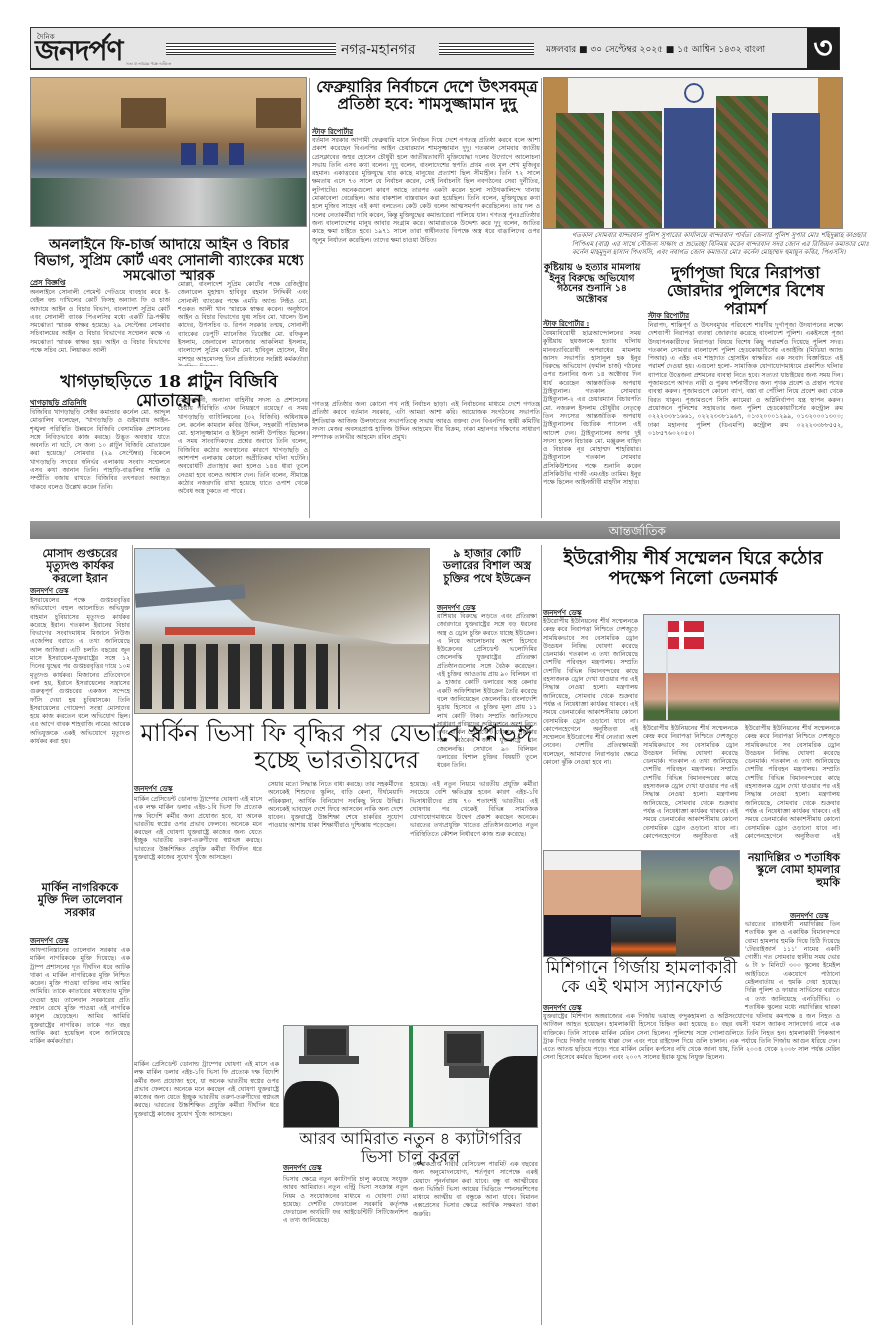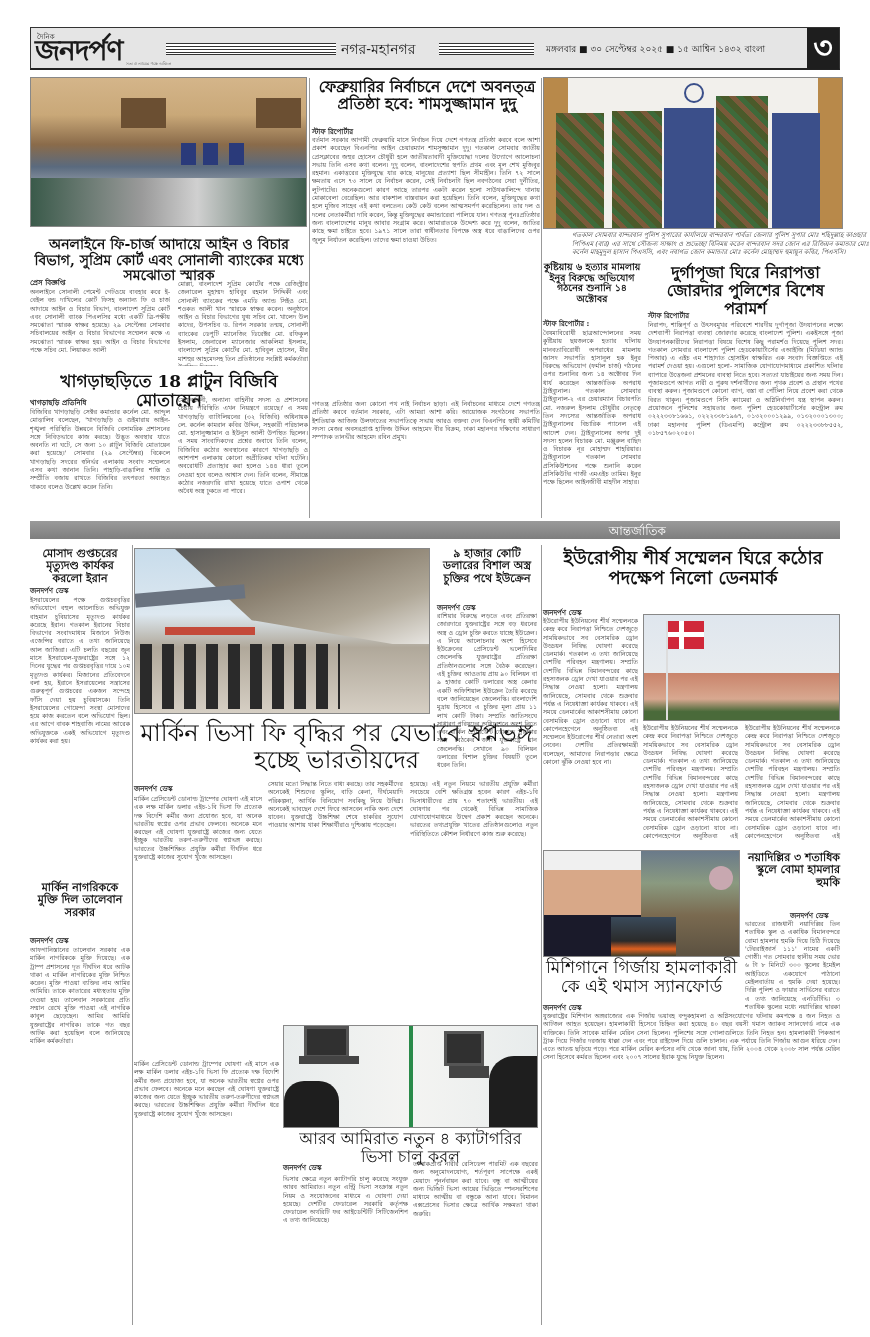--- a/index.html
+++ b/index.html
@@ -8,21 +8,21 @@
   .masthead { left: 30px; top: 27px; width: 810px; height: 43px; border: 1px solid #333; border-bottom: 2px solid #222; background: #e5e5e5; }
   .mh-small { left: 6px; top: 3px; font-size: 7px; font-family: "DejaVu Serif", serif; }
   .mh-logo { left: 4px; top: 8px; font-size: 28px; font-weight: 700; letter-spacing: -1px; font-family: "DejaVu Serif", serif; line-height: 30px; }
   .mh-tag { left: 95px; top: 33px; font-size: 4px; color: #444; }
   .mh-lines { height: 12px; border-top: 1px solid #333; border-bottom: 1px solid #333; background: repeating-linear-gradient(#fff 0 2px, #333 2px 3px); }
   .mh-section { left: 310px; top: 10px; font-size: 14px; font-family: "DejaVu Serif", serif; }
   .mh-date { left: 112px; top: 14px; font-size: 9px; font-family: "DejaVu Serif", serif; }
   .mh-page { right: 0; top: 0; width: 32px; height: 41px; background: #1e1e1e; color: #fff; font-size: 30px; text-align: center; line-height: 40px; font-weight: bold; }
   .photo { border: 1px solid #888; overflow: hidden; }
   .headline { font-family: "DejaVu Serif", serif; font-weight: bold; text-align: center; line-height: 1.12; color: #111; }
-  .byline { font-size: 7px; font-weight: bold; }
+  .byline { font-size: 7px; font-weight: bold; text-decoration: underline; }
   .body { font-size: 6.2px; line-height: 8.3px; text-align: justify; color: #333; font-family: "DejaVu Serif", serif; overflow: hidden; }
   .caption { font-size: 6.5px; line-height: 8.5px; font-style: italic; color: #333; }
   .divider-v { width: 1px; background: #999; }
   .section-band { left: 30px; top: 521px; width: 810px; height: 18px; background: linear-gradient(#9a9a9a, #7e7e7e); }
   .section-band span { position: absolute; right: 174px; top: 1px; color: #fff; font-size: 12px; font-family: "DejaVu Serif", serif; }
 </style>
 </head>
 <body>
 
 <div class="abs masthead">
@@ -38,21 +38,21 @@
 
 <div class="abs photo" style="left:30px; top:77px; width:277px; height:150px; background: linear-gradient(180deg,#d4b58a 0%,#c9a878 25%,#8a6b4a 45%,#5a6a7e 60%,#9aa3ad 75%,#d8d2c6 100%);">
   <div class="abs" style="left:90px; top:20px; width:45px; height:30px; background:#6b4f32;"></div>
   <div class="abs" style="left:225px; top:20px; width:45px; height:30px; background:#6b4f32;"></div>
   <div class="abs" style="left:150px; top:65px; width:15px; height:22px; background:#2a3a7a;"></div>
   <div class="abs" style="left:172px; top:65px; width:15px; height:22px; background:#2a3a7a;"></div>
   <div class="abs" style="left:198px; top:65px; width:15px; height:22px; background:#2a3a7a;"></div>
   <div class="abs" style="left:0; top:100px; width:277px; height:50px; background:linear-gradient(90deg,#3a5a4a,#9a9a9a 40%,#d0d0d0 60%,#3a5a4a);"></div>
 </div>
 
-<div class="abs headline" style="left:311px; top:78px; width:232px; font-size:15.5px;">ফেব্রুয়ারির নির্বাচনে দেশে অবনত্ত্র প্রতিষ্ঠা হবে: শামসুজ্জামান দুদু</div>
+<div class="abs headline" style="left:311px; top:78px; width:232px; font-size:15.5px;">ফেব্রুয়ারির নির্বাচনে দেশে উৎসবম্ত্র প্রতিষ্ঠা হবে: শামসুজ্জামান দুদু</div>
 <div class="abs byline" style="left:312px; top:126px;">স্টাফ রিপোর্টার</div>
 <div class="abs body" style="left:312px; top:136px; width:228px; height:262px;">বর্তমান সরকার আগামী ফেব্রুয়ারি মাসে নির্বাচন দিয়ে দেশে গণতন্ত্র প্রতিষ্ঠা করবে বলে আশা প্রকাশ করেছেন বিএনপির আইন চেয়ারম্যান শামসুজ্জামান দুদু। গতকাল সোমবার জাতীয় প্রেসক্লাবের জহুর হোসেন চৌধুরী হলে জাতীয়তাবাদী মুক্তিযোদ্ধা দলের উদ্যোগে আলোচনা সভায় তিনি এসব কথা বলেন। দুদু বলেন, বাংলাদেশের স্থপতি প্রথম এবং মূল শেখ মুজিবুর রহমান। একাত্তরের মুক্তিযুদ্ধে যার কাছে মানুষের প্রত্যাশা ছিল সীমাহীন। তিনি ৭২ সালে ক্ষমতায় এসে ৭৩ সালে যে নির্বাচন করেন, সেই নির্বাচনটা ছিল নবগঠনের সেরা দুর্নীতির, লুটপাটের। অনেকগুলো কারণ আছে তারপর একটা করেন হলো সাউথকালিন্দে থানায় মোকাবেলা বেরেছিল। আর বাকশাল বাস্তবায়ন করা হয়েছিল। তিনি বলেন, মুক্তিযুদ্ধের কথা হলে মুজিব সাহেব এই কথা বলতেন। কেউ কেউ বলেন আত্মসমর্পণ করেছিলেন। তার দল ও দলের নেতাকর্মীরা দাবি করেন, কিন্তু মুক্তিযুদ্ধের কমান্ডারেরা পালিয়ে যান। গণতন্ত্র পুনঃপ্রতিষ্ঠার জন্য বাংলাদেশের মানুষ আবার সংগ্রাম করে। আমারাতকে উদ্দেশ্য করে দুদু বলেন, জাতির কাছে ক্ষমা চাইতে হবে। ১৯৭১ সালে তারা স্বাধীনতার বিপক্ষে অস্ত্র ধরে বাঙালিদের ওপর জুলুম নির্যাতন করেছিল। তাদের ক্ষমা চাওয়া উচিত।</div>
 
 <div class="abs photo" style="left:543px; top:77px; width:300px; height:152px; background: linear-gradient(90deg,#b8894a 0 8%,#f2f0ec 8% 92%,#b8894a 92%);">
   <div class="abs" style="left:12px; top:35px; width:48px; height:115px; background:repeating-linear-gradient(45deg,#4b5a2a 0 6px,#7a5a3a 6px 11px,#3e6a3a 11px 16px);"></div>
   <div class="abs" style="left:68px; top:33px; width:50px; height:117px; background:repeating-linear-gradient(45deg,#4b5a2a 0 6px,#7a5a3a 6px 11px,#3e6a3a 11px 16px);"></div>
   <div class="abs" style="left:120px; top:30px; width:50px; height:120px; background:#3b4f8a;"></div>
   <div class="abs" style="left:172px; top:18px; width:52px; height:132px; background:repeating-linear-gradient(45deg,#4b5a2a 0 6px,#7a5a3a 6px 11px,#3e6a3a 11px 16px);"></div>
   <div class="abs" style="left:228px; top:35px; width:48px; height:115px; background:#3b4f8a;"></div>
   <div class="abs" style="left:140px; top:5px; width:20px; height:20px; border-radius:50%; border:2px solid #3b4f8a;"></div>

